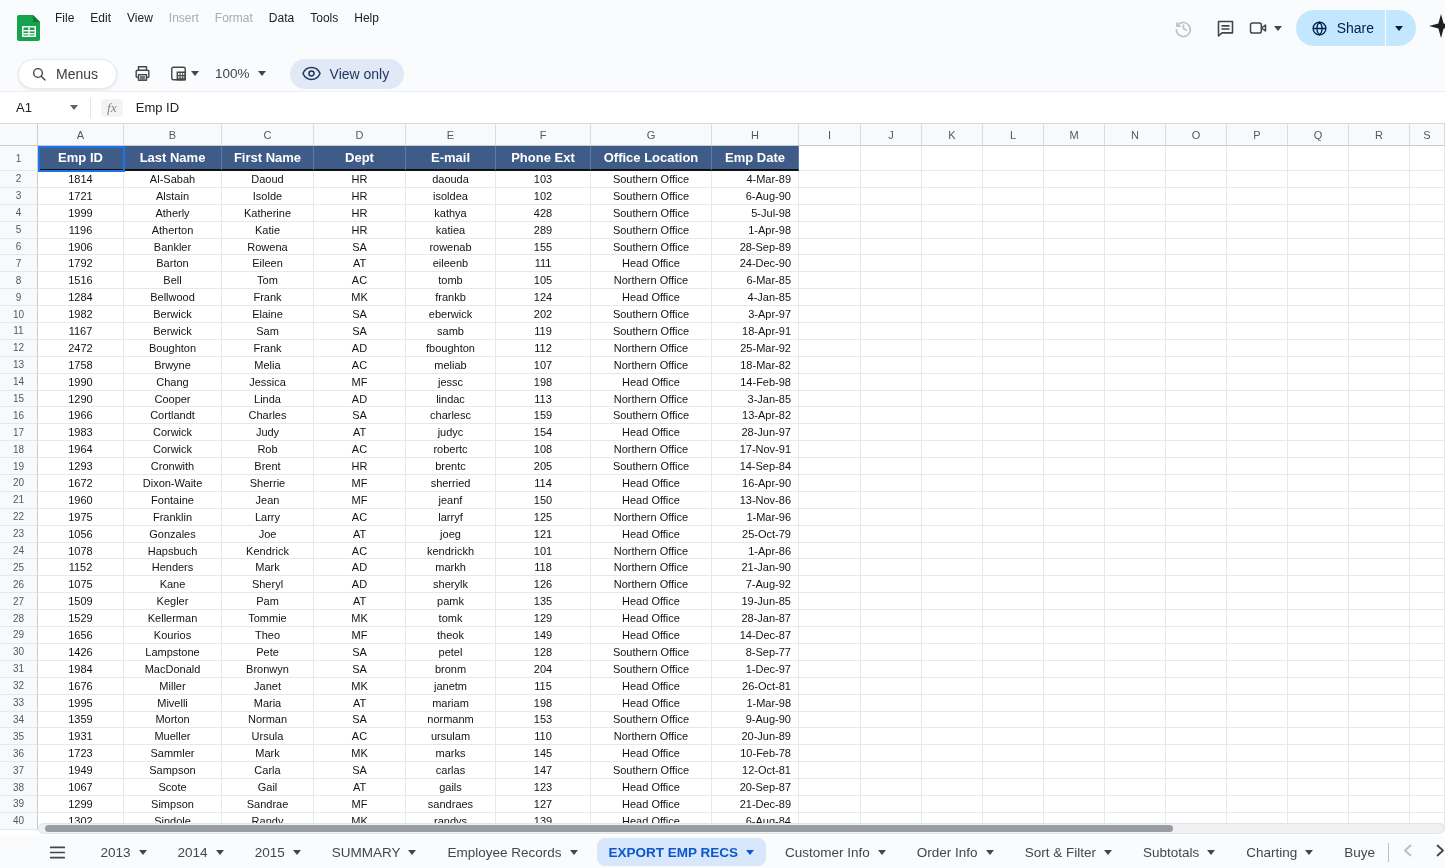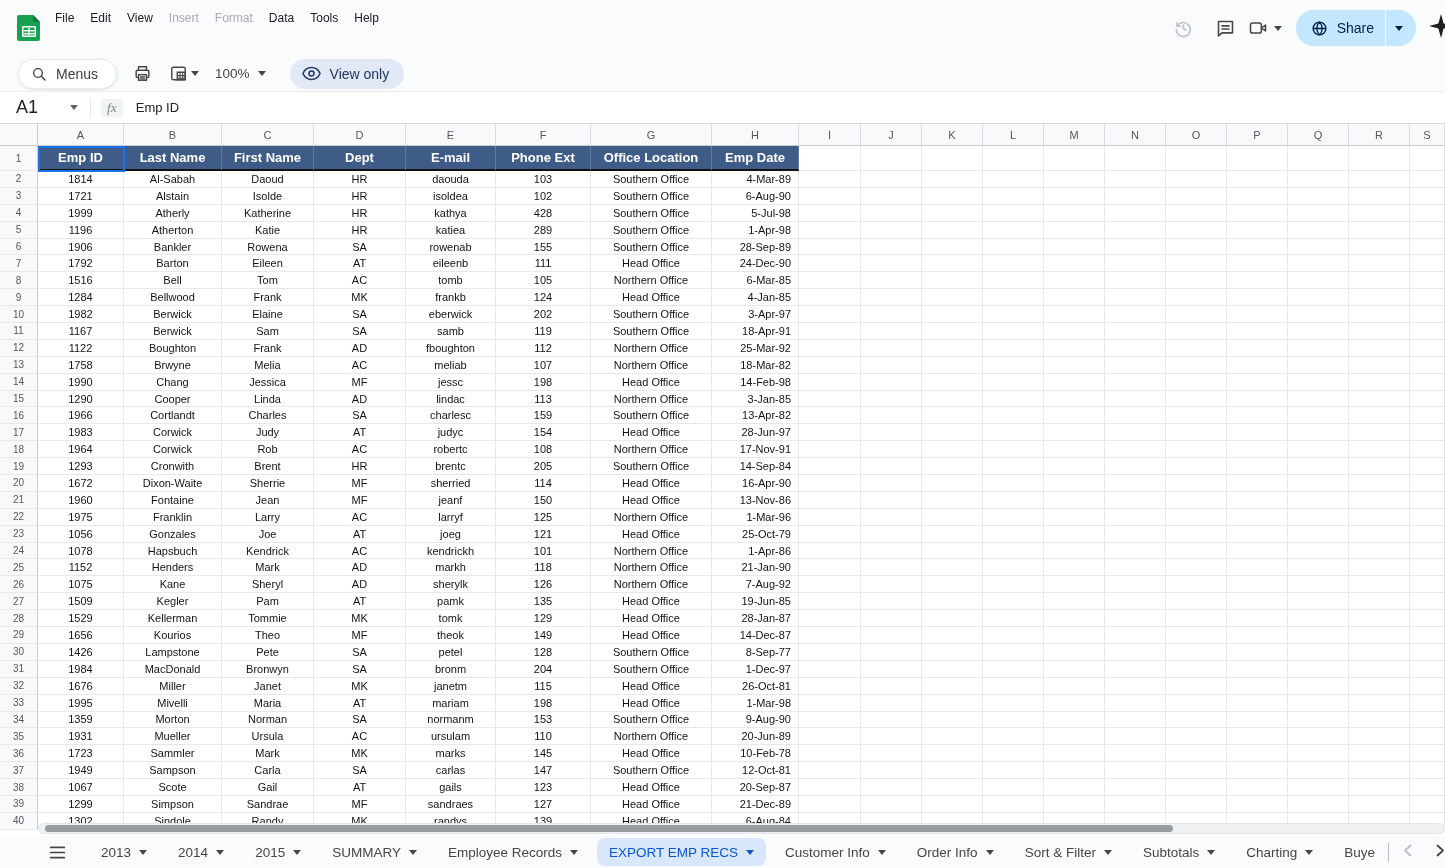--- a/index.html
+++ b/index.html
@@ -33,21 +33,21 @@
   .caret { display:inline-block; width:0; height:0; border-left:4px solid transparent; border-right:4px solid transparent; border-top:5px solid currentColor; }
   
   .toolbar { position:absolute; top:56px; left:0; right:0; height:35px; background:#f9fbfd; display:flex; align-items:center; padding-left:18px; }
   .menus-pill { display:flex; align-items:center; gap:9px; background:#fff; border:1px solid #e7eaee; box-shadow:0 1px 3px rgba(60,64,67,.12); border-radius:16px; height:30px; padding:0 18px 0 12px; font-size:14px; color:#3c4043; margin-right:8px; }
   .tb-icon { width:34px; height:30px; display:flex; align-items:center; justify-content:center; color:#444746; border-radius:6px; }
   .tb-caret { color:#444746; margin:0 6px 0 -4px; }
   .zoom-box { display:flex; align-items:center; gap:8px; font-size:13.5px; color:#444746; padding:0 8px; margin-left:2px; }
   .view-only { display:flex; align-items:center; gap:9px; background:var(--viewonly-bg,#e1e8f6); color:var(--viewonly-fg,#1f3760); border-radius:16px; height:30px; padding:0 15px 0 12px; font-size:14px; font-weight:500; margin-left:16px; }
   
   .formula-bar { position:absolute; top:91px; left:0; right:0; height:33px; background:#fff; border-top:1px solid #eceef1; border-bottom:1px solid #d7dade; display:flex; align-items:center; }
-  .name-box { width:78px; padding-left:16px; font-size:18px; color:#202124; display:flex; align-items:center; justify-content:space-between; }
+  .name-box { width:78px; padding-left:16px; font-size:13px; color:#202124; display:flex; align-items:center; justify-content:space-between; }
   .name-box .caret { color:#5f6368; }
   .fb-sep { width:1px; height:20px; background:#e0e3e7; margin:0 10px 0 12px; }
   .fx { font-family:"Liberation Serif", serif; font-style:italic; font-size:13.5px; color:#80858c; background:#f1f3f4; border-radius:4px; padding:1px 6px; }
   .formula-value { margin-left:13px; font-size:13px; color:#202124; }
   
   .grid { position:absolute; top:124px; left:0; right:0; bottom:32px; background:#fff; overflow:hidden; }
   .colhdr-row { display:flex; height:22px; }
   .corner { flex:0 0 38px; background:#f8f9fa; border-right:1px solid #c9cccf; border-bottom:1px solid #c9cccf; }
   .colhdr { background:#f8f9fa; border-right:1px solid #d9dce0; border-bottom:1px solid #c9cccf; font-size:11px; color:#55585c; display:flex; align-items:center; justify-content:center; }
   .row { display:flex; }
@@ -57,21 +57,21 @@
   .hdr-cell { background:var(--tblhdr,#3e5c87); color:#fff; font-weight:700; font-size:13px; border-right:1px solid #5d7aa2; border-bottom:2px solid #101010; }
   .selection { position:absolute; left:38px; top:22px; width:87px; height:26px; border:2px solid #1a73e8; pointer-events:none; z-index:5; }
   .hscroll-track { position:absolute; left:38px; right:0; bottom:2px; height:11px; background:#eef0f2; border:1px solid #e2e4e7; border-radius:6px; z-index:6; }
   .hscroll-thumb { position:absolute; left:6px; top:1px; width:1128px; height:7px; background:#999da2; border-radius:4px; }
   
   .tabbar { position:absolute; bottom:0; left:0; right:0; height:32px; background:#f9fbfd; display:flex; align-items:center; padding-left:44px; }
   .sheets-menu-btn { width:30px; height:28px; display:flex; align-items:center; justify-content:center; color:#444746; margin-right:18px; }
   .tabs-wrap { display:flex; align-items:center; gap:7px; }
   .tab { display:flex; align-items:center; gap:8px; height:28px; padding:0 12px; font-size:13.5px; color:#444746; font-weight:500; border-radius:8px; white-space:nowrap; cursor:pointer; }
   .tab .caret { border-top:5px solid currentColor; }
-  .tab.active { background:var(--active-tab,#d8e7fc); color:var(--accent,#0b57d0); font-weight:400; }
+  .tab.active { background:var(--active-tab,#d8e7fc); color:var(--accent,#0b57d0); font-weight:700; }
   .tab-clip-divider { width:1px; height:19px; background:#b9bcc1; margin-left:-6px; }
   .nav-chevrons { display:flex; align-items:center; gap:24px; margin-left:14px; color:#444746; }
   .chev.disabled { color:#b9bcc2; }
 </style>
 </head>
 <body>
 
 <div class="app">
 
   <div class="topbar">
@@ -448,21 +448,21 @@
           <div class="cell" style="flex: 0 0 61px;"></div>
           <div class="cell" style="flex: 0 0 61px;"></div>
           <div class="cell" style="flex: 0 0 61px;"></div>
           <div class="cell" style="flex: 0 0 61px;"></div>
           <div class="cell" style="flex: 0 0 61px;"></div>
           <div class="cell" style="flex: 0 0 61px;"></div>
           <div class="cell" style="flex: 0 0 35px;"></div>
         </div>
         <div class="row" style="height: 16.9px;">
           <div class="rowhdr">12</div>
-          <div class="cell" style="flex: 0 0 86px;">1122</div>
+          <div class="cell" style="flex: 0 0 86px;">2472</div>
           <div class="cell" style="flex: 0 0 98px;">Boughton</div>
           <div class="cell" style="flex: 0 0 92px;">Frank</div>
           <div class="cell" style="flex: 0 0 92px;">AD</div>
           <div class="cell" style="flex: 0 0 90px;">fboughton</div>
           <div class="cell" style="flex: 0 0 95px;">112</div>
           <div class="cell" style="flex: 0 0 121px;">Northern Office</div>
           <div class="cell right" style="flex: 0 0 87px;">25-Mar-92</div>
           <div class="cell" style="flex: 0 0 62px;"></div>
           <div class="cell" style="flex: 0 0 61px;"></div>
           <div class="cell" style="flex: 0 0 61px;"></div>

